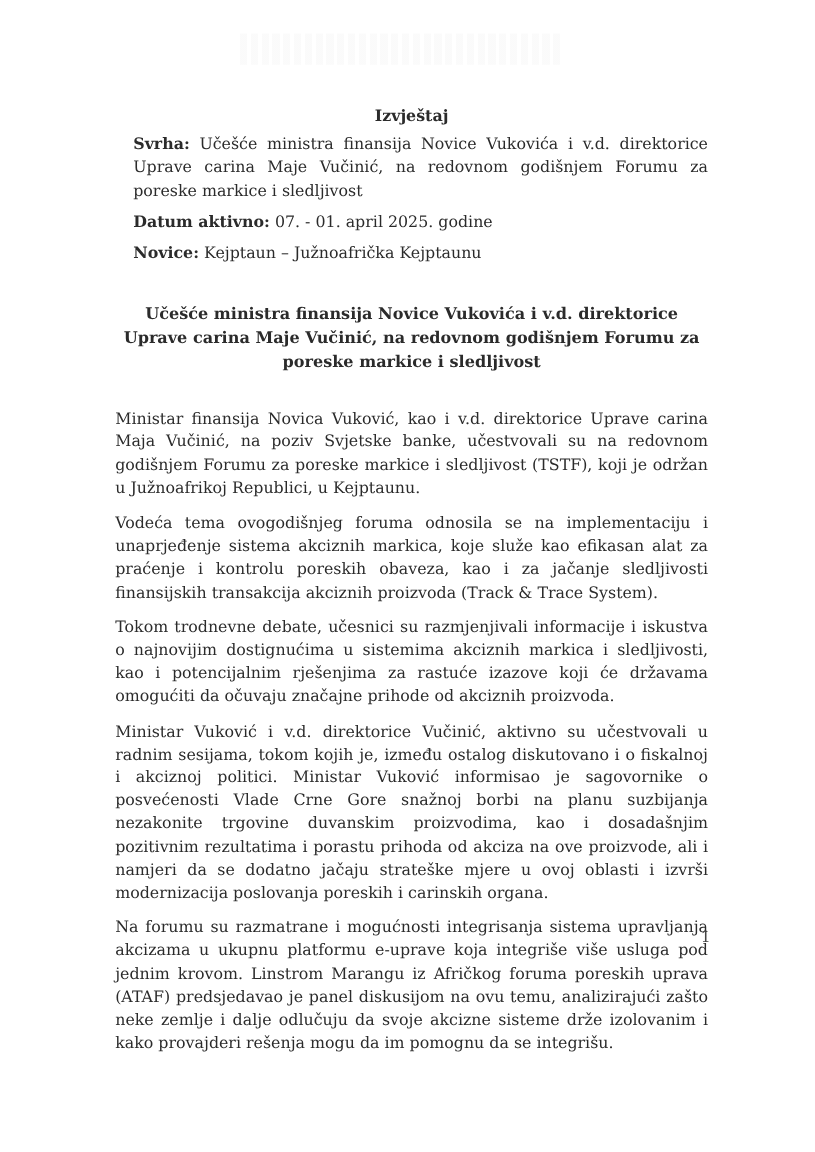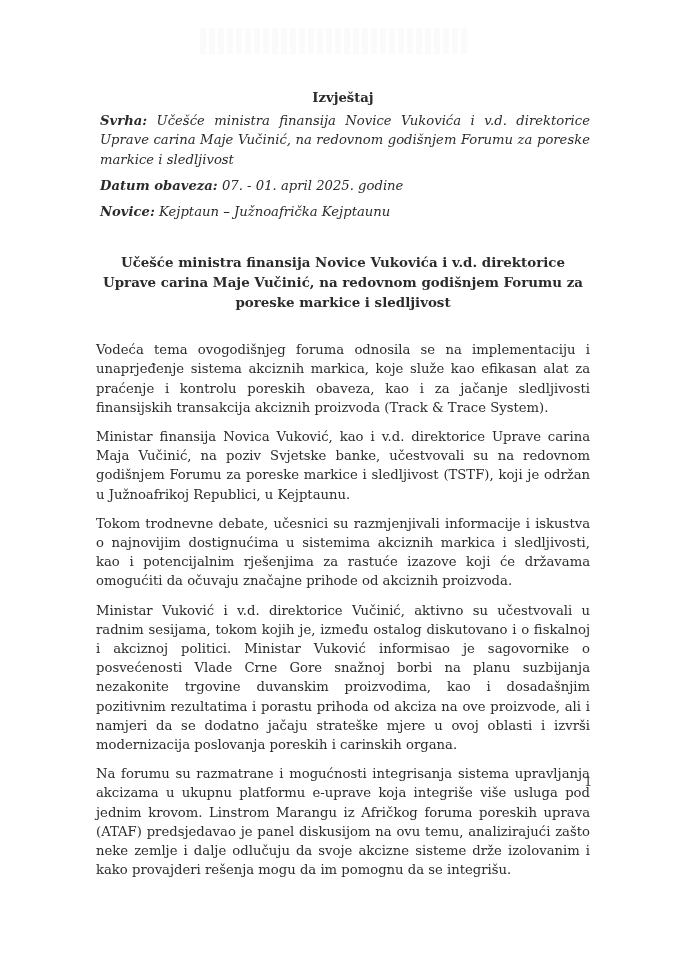--- a/index.html
+++ b/index.html
@@ -3,43 +3,43 @@
 <meta charset="utf-8">
 <style>
   html, body { margin: 0; padding: 0; background: #ffffff; }
   body { width: 679px; height: 960px; position: relative; overflow: hidden;
          font-family: "DejaVu Serif", "Liberation Serif", serif; color: #2b2b2b; }
   .page { position: absolute; left: 0; top: 0; width: 679px; height: 813px; background: #fff; padding-left: 24px; }
   .faded-header { position: absolute; left: 200px; top: 28px; width: 270px; height: 26px;
                   background: repeating-linear-gradient(90deg, #f6f6f6 0 6px, #fff 6px 9px); opacity: .5; }
   .content { position: absolute; left: 96px; top: 88px; width: 494px; font-size: 13.2px; line-height: 19.2px; }
   .title { text-align: center; font-weight: bold; margin: 0 0 4px 0; }
-  .meta { margin: 0 0 7px 4px; text-align: justify; font-style: italic; }
+  .meta { margin: 0 0 7px 15px; text-align: justify; }
   .meta b { font-weight: bold; }
   .heading { text-align: center; font-weight: bold; margin: 31px 0 28px 0; font-size: 13.4px; line-height: 20px; }
   .para { text-align: justify; margin: 0 0 10px 0; }
   .para b { font-weight: normal; }
   .page-num { position: absolute; left: 584px; top: 774px; font-size: 13px; color: #444; }
 </style>
 </head>
 <body>
 
 <div class="page">
   <div class="faded-header"></div>
 
   <div class="content">
     <div class="title">Izvještaj</div>
 
     <p class="meta"><b>Svrha:</b><span> Učešće ministra finansija Novice Vukovića i v.d. direktorice Uprave carina Maje Vučinić, na redovnom godišnjem Forumu za poreske markice i sledljivost</span></p>
-    <p class="meta"><b>Datum obaveza:</b><span> 07. - 01. april 2025. godine</span></p>
+    <p class="meta"><b>Datum aktivno:</b><span> 07. - 01. april 2025. godine</span></p>
     <p class="meta"><b>Novice:</b><span> Kejptaun – Južnoafrička Kejptaunu</span></p>
 
     <div class="heading">Učešće ministra finansija Novice Vukovića i v.d. direktorice Uprave carina Maje Vučinić, na redovnom godišnjem Forumu za poreske markice i sledljivost</div>
 
+    <p class="para">Ministar finansija Novica Vuković, kao i v.d. direktorice Uprave carina Maja Vučinić, na poziv Svjetske banke, učestvovali su na redovnom godišnjem Forumu za poreske markice i sledljivost (TSTF), koji je održan u Južnoafrikoj Republici, u Kejptaunu.</p>
     <p class="para">Vodeća tema ovogodišnjeg foruma odnosila se na implementaciju i unaprjeđenje sistema akciznih markica, koje služe kao efikasan alat za praćenje i kontrolu poreskih obaveza, kao i za jačanje sledljivosti finansijskih transakcija akciznih proizvoda (Track &amp; Trace System).</p>
-    <p class="para">Ministar finansija Novica Vuković, kao i v.d. direktorice Uprave carina Maja Vučinić, na poziv Svjetske banke, učestvovali su na redovnom godišnjem Forumu za poreske markice i sledljivost (TSTF), koji je održan u Južnoafrikoj Republici, u Kejptaunu.</p>
     <p class="para">Tokom trodnevne debate, učesnici su razmjenjivali informacije i iskustva o najnovijim dostignućima u sistemima akciznih markica i sledljivosti, kao i potencijalnim rješenjima za rastuće izazove koji će državama omogućiti da očuvaju značajne prihode od akciznih proizvoda.</p>
     <p class="para">Ministar Vuković i v.d. direktorice Vučinić, aktivno su učestvovali u radnim sesijama, tokom kojih je, između ostalog diskutovano i o fiskalnoj i akciznoj politici. Ministar Vuković informisao je sagovornike o posvećenosti Vlade Crne Gore snažnoj borbi na planu suzbijanja nezakonite trgovine duvanskim proizvodima, kao i dosadašnjim pozitivnim rezultatima i porastu prihoda od akciza na ove proizvode, ali i namjeri da se dodatno jačaju strateške mjere u ovoj oblasti i izvrši modernizacija poslovanja poreskih i carinskih organa.</p>
     <p class="para"><span>Na forumu su razmatrane i mogućnosti integrisanja sistema upravljanja akcizama u ukupnu platformu e-uprave koja integriše više usluga pod jednim krovom. </span><b>Linstrom Marangu</b><span> iz Afričkog foruma poreskih uprava (ATAF)  predsjedavao je panel diskusijom na ovu temu, analizirajući zašto neke zemlje i dalje odlučuju da svoje akcizne sisteme drže izolovanim i kako provajderi rešenja mogu da im pomognu da se integrišu.</span></p>
   </div>
 
   <div class="page-num">1</div>
 </div>
 
 </body></html>

